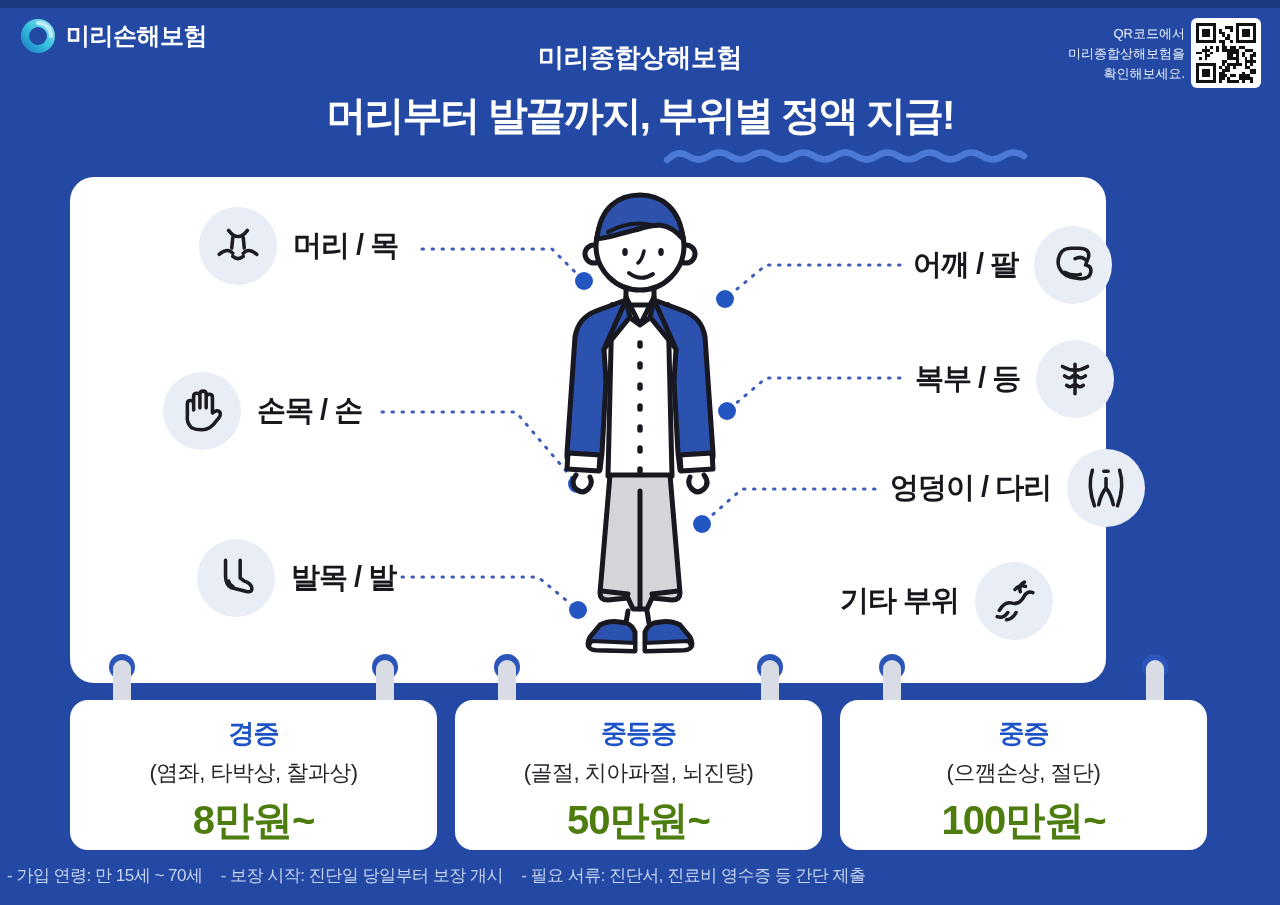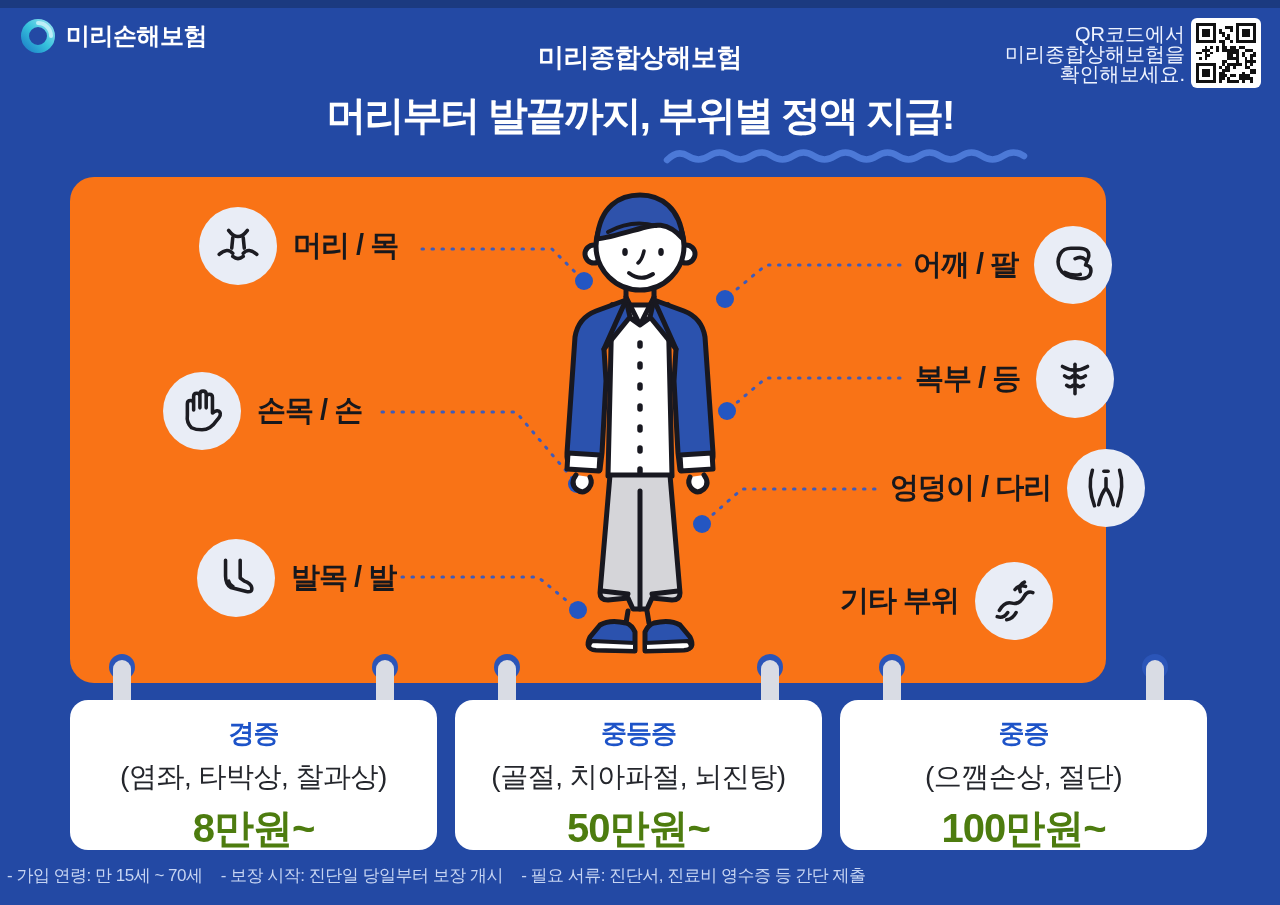--- a/index.html
+++ b/index.html
@@ -5,43 +5,43 @@
   html,body{margin:0;padding:0;background:#10265c;}
   .poster{
     position:relative;width:1280px;height:905px;overflow:hidden;
     background:#2349A4;
     font-family:"Liberation Sans","DejaVu Sans",sans-serif;
   }
   .topstrip{position:absolute;left:0;top:0;width:100%;height:8px;background:#1b3a80;}
   
   .logo{position:absolute;left:20px;top:18px;display:flex;align-items:center;gap:10px;}
   .logo-text{color:#fff;font-size:24px;font-weight:800;letter-spacing:-0.5px;}
-  .qr-caption{position:absolute;right:95px;top:24px;text-align:right;color:#eef3ff;font-size:20px;line-height:20px;font-weight:500;}
+  .qr-caption{position:absolute;right:95px;top:24px;text-align:right;color:#eef3ff;font-size:13px;line-height:20px;font-weight:500;}
   .qr-box{position:absolute;left:1191px;top:18px;width:70px;height:70px;background:#fff;border-radius:6px;padding:5px;box-sizing:border-box;}
   .qr-box svg{width:100%;height:100%;display:block;}
   .subtitle{position:absolute;left:0;top:40px;width:100%;text-align:center;color:#fff;font-size:26px;font-weight:700;letter-spacing:-0.5px;}
   .title{position:absolute;left:0;top:88px;width:100%;text-align:center;color:#fff;font-size:40px;font-weight:800;letter-spacing:-2px;}
   .wave{position:absolute;left:663px;top:146px;}
   
-  .panel{position:absolute;left:70px;top:177px;width:1036px;height:506px;background:#f97316;border-radius:24px;}
+  .panel{position:absolute;left:70px;top:177px;width:1036px;height:506px;background:#ffffff;border-radius:24px;}
   .callouts{position:absolute;left:0;top:0;width:1140px;height:506px;}
   .person{position:absolute;left:470px;top:14px;width:200px;height:472px;}
   .bp-row{position:absolute;display:flex;align-items:center;gap:16px;}
   .bp-icon{width:78px;height:78px;border-radius:50%;background:#E9EDF6;display:flex;align-items:center;justify-content:center;flex:0 0 auto;}
   .bp-label{color:#17181d;font-size:29px;font-weight:700;letter-spacing:-1px;white-space:nowrap;}
   
   .ring{position:absolute;top:652px;width:26px;height:80px;}
   .ring .rivet{position:absolute;left:0;width:26px;height:26px;border-radius:50%;background:#2B55B8;}
   .ring .rivet.top{top:2px;}
   .ring .rivet.bot{top:52px;}
   .ring .pill{position:absolute;left:4px;top:8px;width:18px;height:62px;border-radius:9px;background:#D9DCE4;}
   
   .card{position:absolute;top:700px;width:367px;height:150px;background:#fff;border-radius:18px;text-align:center;box-sizing:border-box;padding-top:16px;}
   .card-title{color:#1D53C8;font-size:26px;font-weight:800;letter-spacing:-1px;}
-  .card-examples{color:#24262c;font-size:28px;font-weight:500;margin-top:7px;letter-spacing:-0.5px;}
+  .card-examples{color:#24262c;font-size:22px;font-weight:500;margin-top:7px;letter-spacing:-0.5px;}
   .card-amount{color:#4d7c0f;font-size:40px;font-weight:800;margin-top:5px;letter-spacing:-1px;}
   .footer{position:absolute;left:0;top:864px;width:100%;color:#C6D4F2;font-size:17px;font-weight:400;letter-spacing:-0.5px;}
   .footer span{margin:0 7px;}
   .icon-stroke{stroke:#1c1c22;stroke-width:3.4;fill:none;stroke-linecap:round;stroke-linejoin:round;}
 </style>
 </head>
 <body>
 
 <div class="poster">
   <div class="topstrip"></div>

